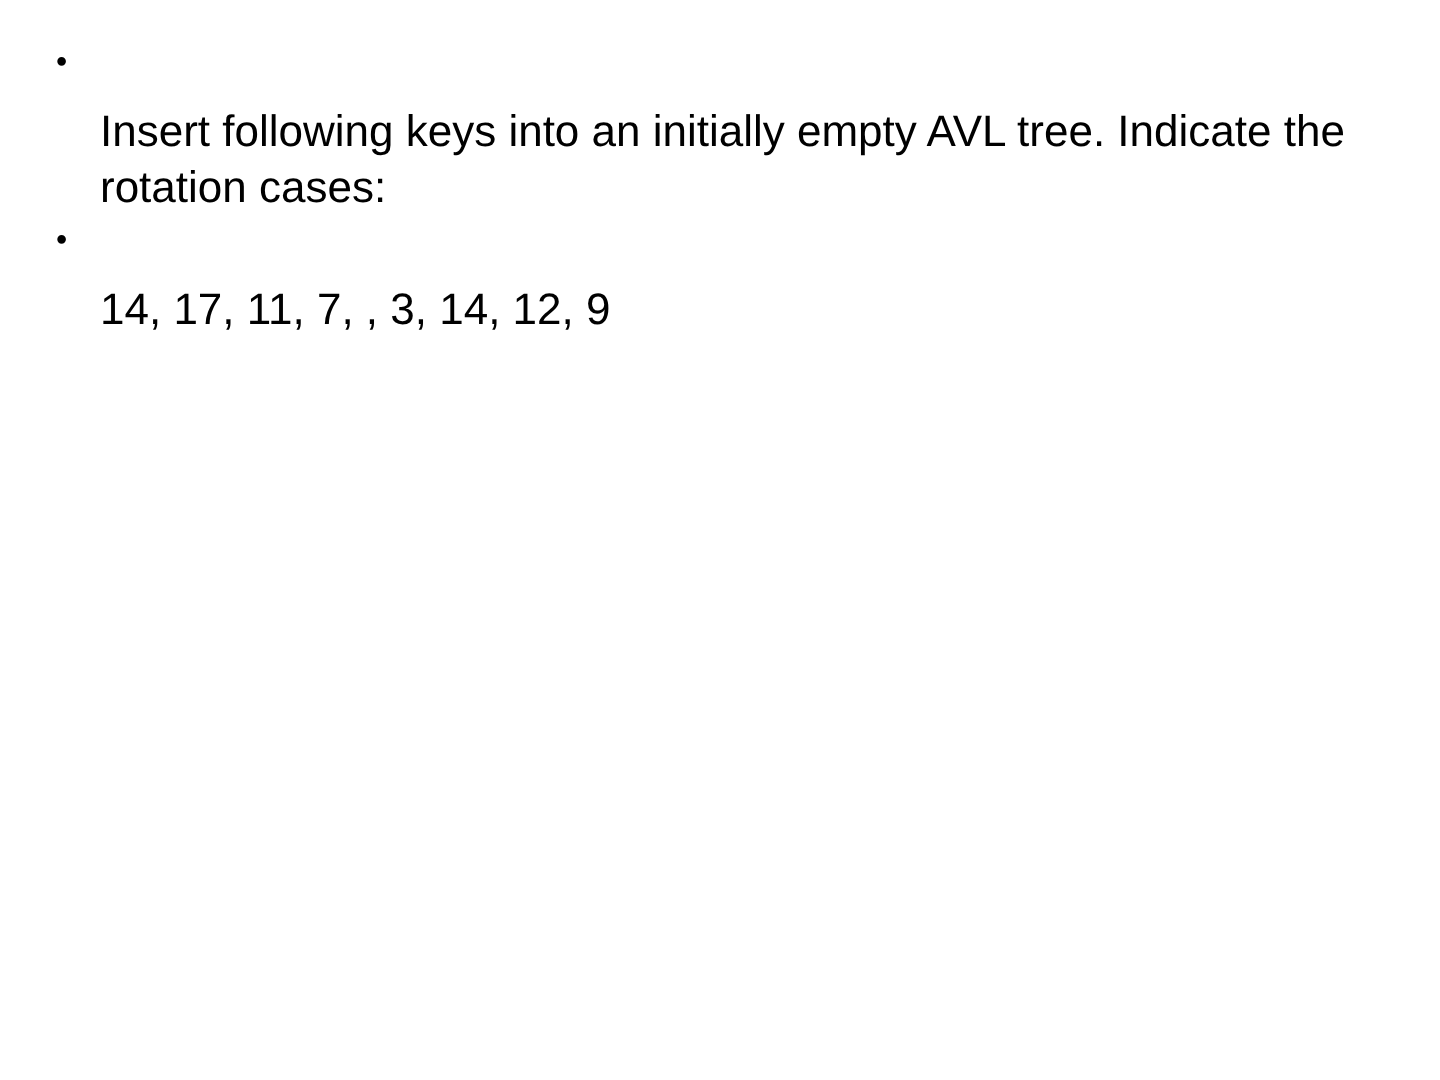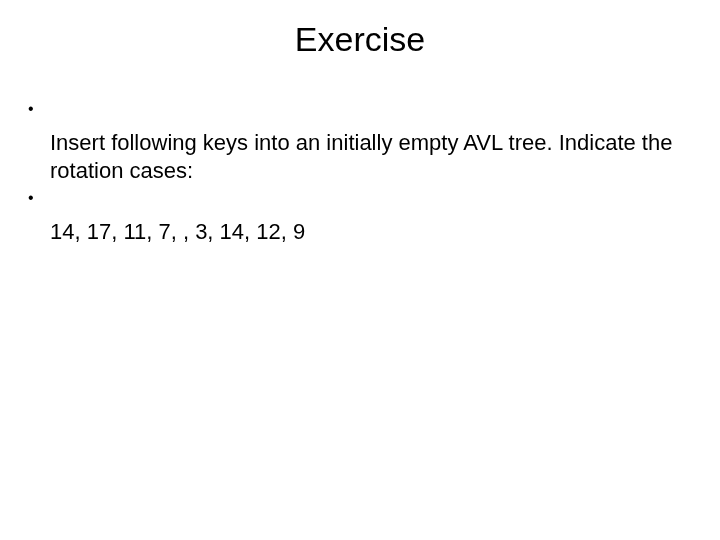--- a/index.html
+++ b/index.html
@@ -46,21 +46,20 @@
     }
     .bullet-text {
       flex: 1;
       margin-top: 32px;
     }
   </style>
 </head>
 <body>
 
 <div class="slide">
-  <h1 class="title">Exercise</h1>
   <div class="content">
     <div class="bullet-item">
       <span class="bullet-marker">•</span>
       <span class="bullet-text">Insert following keys into an initially empty AVL tree. Indicate the rotation cases:</span>
     </div>
     <div class="bullet-item">
       <span class="bullet-marker">•</span>
       <span class="bullet-text">14, 17, 11, 7, , 3, 14, 12, 9</span>
     </div>
   </div>

